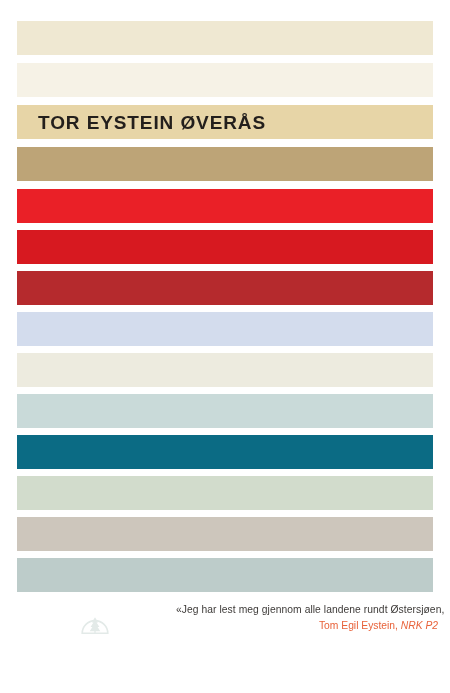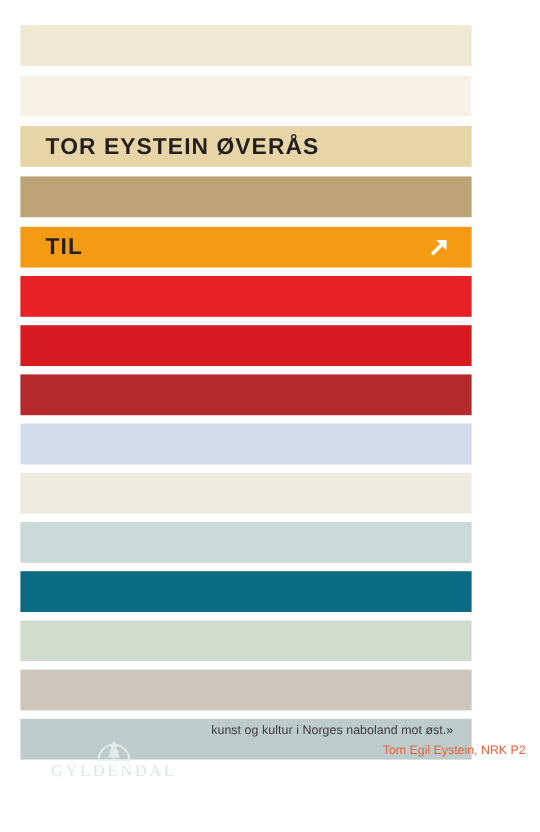--- a/index.html
+++ b/index.html
@@ -20,21 +20,21 @@
     height: 693px;
     background: #ffffff;
     box-sizing: border-box;
   }
 
   
   #stripes {
     position: absolute;
     left: 17px;
     top: 21px;
-    width: 376px;
+    width: 416px;
   }
 
   .stripe {
     position: relative;
     width: 100%;
     box-sizing: border-box;
     display: flex;
     align-items: center;
     justify-content: flex-start;
   }
@@ -113,41 +113,35 @@
     display: block;
     margin-top: 2px;
     text-align: right;
     font-size: 10.3px;
     line-height: 14px;
     color: #e8623a;
     white-space: nowrap;
   }
 
   #blurb-attribution .source {
+    font-style: italic;
   }
 </style>
 </head>
 <body>
 
 <div id="cover" style="background: rgb(255, 255, 255);">
 
   <div id="stripes">
       <div class="stripe" style="background: rgb(239, 232, 210); height: 34px; margin-bottom: 8px;"></div>
       <div class="stripe" style="background: rgb(246, 242, 230); height: 34px; margin-bottom: 8px;"></div>
       <div class="stripe" style="background: rgb(231, 213, 167); height: 34px; margin-bottom: 8px;">
         <span class="stripe-label" style="color: rgb(35, 31, 28);">TOR EYSTEIN ØVERÅS</span>
       </div>
       <div class="stripe" style="background: rgb(189, 164, 119); height: 34px; margin-bottom: 8px;"></div>
-      <div class="stripe" style="background: rgb(245, 155, 19); height: 34px; margin-bottom: 7px;">
-        <span class="stripe-label" style="color: rgb(35, 31, 28);">TIL</span>
-        <svg class="stripe-arrow" viewBox="0 0 24 24" xmlns="http://www.w3.org/2000/svg">
-          <path d="M5.5 18.5 L17 7" stroke="#ffffff" stroke-width="3.2" stroke-linecap="butt"></path>
-          <path d="M9.2 5.4 L18.7 5.4 L18.7 14.9 Z" fill="#ffffff"></path>
-        </svg>
-      </div>
       <div class="stripe" style="background: rgb(234, 32, 39); height: 34px; margin-bottom: 7px;"></div>
       <div class="stripe" style="background: rgb(215, 25, 32); height: 34px; margin-bottom: 7px;"></div>
       <div class="stripe" style="background: rgb(181, 42, 45); height: 34px; margin-bottom: 7px;"></div>
       <div class="stripe" style="background: rgb(211, 220, 237); height: 34px; margin-bottom: 7px;"></div>
       <div class="stripe" style="background: rgb(237, 235, 223); height: 34px; margin-bottom: 7px;"></div>
       <div class="stripe" style="background: rgb(201, 218, 217); height: 34px; margin-bottom: 7px;"></div>
       <div class="stripe" style="background: rgb(11, 107, 132); height: 34px; margin-bottom: 7px;"></div>
       <div class="stripe" style="background: rgb(210, 220, 204); height: 34px; margin-bottom: 7px;"></div>
       <div class="stripe" style="background: rgb(205, 198, 188); height: 34px; margin-bottom: 7px;"></div>
       <div class="stripe" style="background: rgb(189, 204, 202); height: 34px; margin-bottom: 0px;"></div>
@@ -155,24 +149,23 @@
 
   <div id="footer">
 
     <div id="publisher">
       <svg id="publisher-mark" viewBox="0 0 30 22" xmlns="http://www.w3.org/2000/svg">
         <path d="M2.2 21.4 A12.8 12.8 0 0 1 27.8 21.4 Z" fill="none" stroke="#e3eae8" stroke-width="1.6"></path>
         <path d="M15 5.2 L18.1 10.6 L16.6 10.6 L19.4 15.1 L17.6 15.1 L20.3 19.3 L9.7 19.3
                  L12.4 15.1 L10.6 15.1 L13.4 10.6 L11.9 10.6 Z" fill="#e3eae8"></path>
         <rect x="14.3" y="18.6" width="1.4" height="2.4" fill="#e3eae8"></rect>
       </svg>
-      <span id="publisher-name" style="color: rgb(221, 229, 227);">GYLDENDAL</span>
     </div>
 
     <div id="blurb">
-      <span class="blurb-line" style="color: rgb(61, 58, 56);">kunst og kultur i Norges naboland mot øst.»</span>
+      <span class="blurb-line" style="color: rgb(61, 58, 56);">«Jeg har lest meg gjennom alle landene rundt Østersjøen,</span>
       <span id="blurb-attribution" style="color: rgb(232, 98, 58);">
         <span class="person">Tom Egil Eystein, </span><span class="source">NRK P2</span>
       </span>
     </div>
 
   </div>
 </div>
 
 </body></html>

